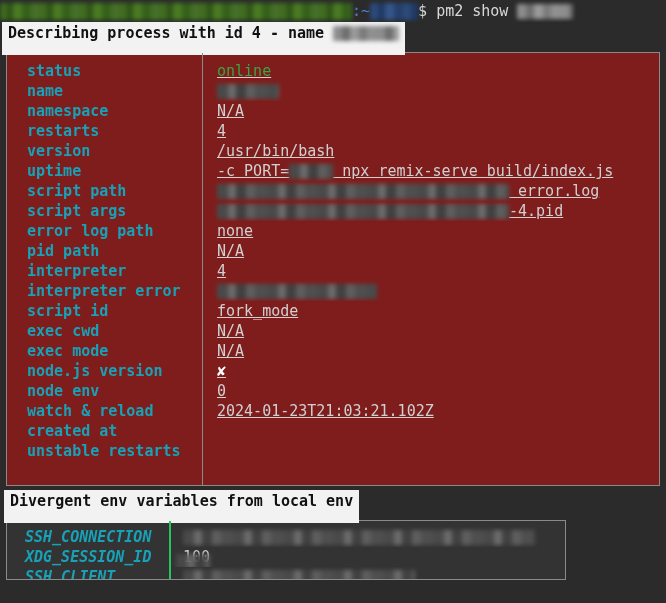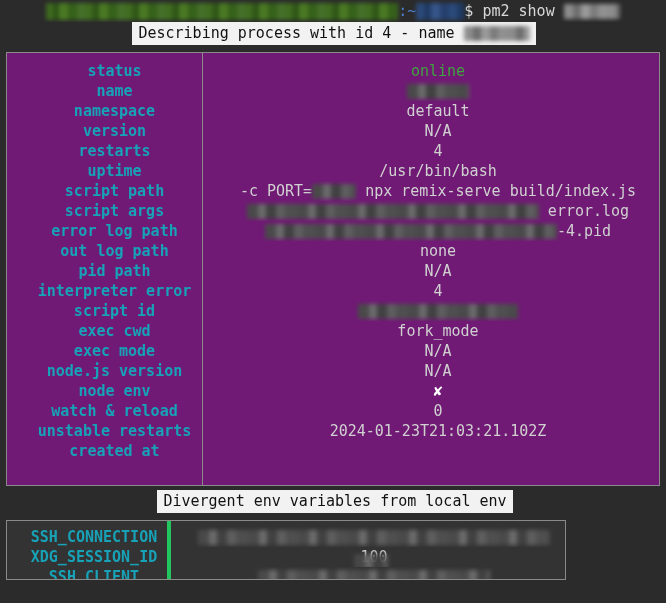--- a/index.html
+++ b/index.html
@@ -3,21 +3,21 @@
 <meta charset="utf-8">
 <style>
   html,body{margin:0;padding:0;}
   body{
     width:666px;height:603px;overflow:hidden;
     background:#2b2b2b;
     font-family:"DejaVu Sans Mono","Liberation Mono",monospace;
     font-size:15px;line-height:20px;
     -webkit-font-smoothing:none;
   }
-  .term{width:666px;height:589px;position:relative;background:#2b2b2b;text-align:center;}
+  .term{width:666px;height:589px;position:relative;background:#2b2b2b;}
 
   
   .promptline{
     height:22px;line-height:22px;white-space:nowrap;
     font-size:15px;overflow:hidden;padding-left:0px;
   }
   .redact{
     display:inline-block;vertical-align:middle;border-radius:1px;
     filter:blur(2.2px);
   }
@@ -41,58 +41,58 @@
       repeating-linear-gradient(90deg,#4a4a4a 0 11px,#6a6a6a 11px 19px,#414141 19px 29px,#5e5e5e 29px 38px,#4f4f4f 38px 50px);
     height:15px;
   }
   .c-blue{color:#4f7fd0;}
   .c-white{color:#d8d8d8;}
   .c-green{color:#3fa33f;}
 
   
   .invbar{
     display:inline-block;background:#f2f2f2;color:#111;
-    font-weight:normal;padding:1px 6px 2px 6px;height:20px;line-height:20px;
+    font-weight:bold;padding:1px 6px 12px 6px;height:20px;line-height:20px;
     white-space:nowrap;vertical-align:middle;
   }
   .headerrow{height:24px;padding-left:2px;}
   .sectionrow{height:26px;padding-left:4px;padding-top:4px;}
 
   
   .tablewrap{
     margin:6px 6px 0 6px;border:1px solid #8a8a8a;
-    background:#701a75;box-sizing:border-box;height:434px;
+    background:#7f1d1d;box-sizing:border-box;height:434px;
     display:flex;overflow:hidden;
   }
   .col-keys{
     width:196px;flex:0 0 196px;border-right:1px solid #8a8a8a;
     padding:8px 0 0 0;box-sizing:border-box;
   }
   .col-vals{
     flex:1 1 auto;padding:8px 0 0 0;box-sizing:border-box;overflow:hidden;
   }
   .krow{
     height:20px;line-height:20px;color:#17a2b8;font-weight:bold;
     padding-left:20px;white-space:nowrap;
   }
   .vrow{
     height:20px;line-height:20px;color:#d0d0d0;
-    padding-left:14px;white-space:nowrap;overflow:hidden;
+    padding-left:14px;white-space:nowrap;overflow:hidden;text-decoration:underline;
   }
   .xmark{color:#ffffff;font-weight:bold;}
 
   
   .envwrap{
     margin:4px 6px 0 6px;border:1px solid #8a8a8a;
     background:#333333;box-sizing:border-box;height:60px;
     display:flex;overflow:hidden;width:560px;
   }
   .env-keys{
-    width:164px;flex:0 0 164px;border-right:4px solid #22c55e;
-    padding:6px 4px 0 0;box-sizing:border-box;
+    width:164px;flex:0 0 164px;border-right:2px solid #22c55e;
+    padding:6px 4px 0 0;box-sizing:border-box;font-style:italic;
   }
   .env-vals{flex:1 1 auto;padding:6px 0 0 0;box-sizing:border-box;overflow:hidden;}
   .ekrow{
     height:20px;line-height:20px;color:#17a2b8;font-weight:bold;
     padding-left:18px;white-space:nowrap;
   }
   .evrow{height:20px;line-height:20px;color:#d0d0d0;padding-left:12px;white-space:nowrap;overflow:hidden;}
 </style>
 </head>
 <body>
@@ -105,42 +105,41 @@
 
   <div class="headerrow">
     <span class="invbar"><span>Describing process with id 4 - name </span><span class="redact redact-gray" style="width:66px"></span></span>
   </div>
 
   <div class="tablewrap">
     <div class="col-keys">
         <div class="krow">status</div>
         <div class="krow">name</div>
         <div class="krow">namespace</div>
+        <div class="krow">restarts</div>
         <div class="krow">version</div>
-        <div class="krow">restarts</div>
         <div class="krow">uptime</div>
         <div class="krow">script path</div>
         <div class="krow">script args</div>
         <div class="krow">error log path</div>
-        <div class="krow">out log path</div>
         <div class="krow">pid path</div>
+        <div class="krow">interpreter</div>
         <div class="krow">interpreter error</div>
         <div class="krow">script id</div>
         <div class="krow">exec cwd</div>
         <div class="krow">exec mode</div>
         <div class="krow">node.js version</div>
         <div class="krow">node env</div>
         <div class="krow">watch &amp; reload</div>
+        <div class="krow">created at</div>
         <div class="krow">unstable restarts</div>
-        <div class="krow">created at</div>
       </div>
     <div class="col-vals">
         <div class="vrow"><span class="c-green">online</span></div>
         <div class="vrow"><span class="redact redact-dark" style="width: 62px;"></span></div>
-        <div class="vrow">default</div>
         <div class="vrow">N/A</div>
         <div class="vrow">4</div>
         <div class="vrow">/usr/bin/bash</div>
         <div class="vrow"><span>-c PORT=</span><span class="redact redact-dark" style="width: 44px;"></span><span> npx remix-serve build/index.js</span></div>
         <div class="vrow"><span class="redact redact-dark" style="width: 292px;"></span><span> error.log</span></div>
         <div class="vrow"><span class="redact redact-dark" style="width: 292px;"></span><span>-4.pid</span></div>
         <div class="vrow">none</div>
         <div class="vrow">N/A</div>
         <div class="vrow">4</div>
         <div class="vrow"><span class="redact redact-dark" style="width: 160px;"></span></div>

